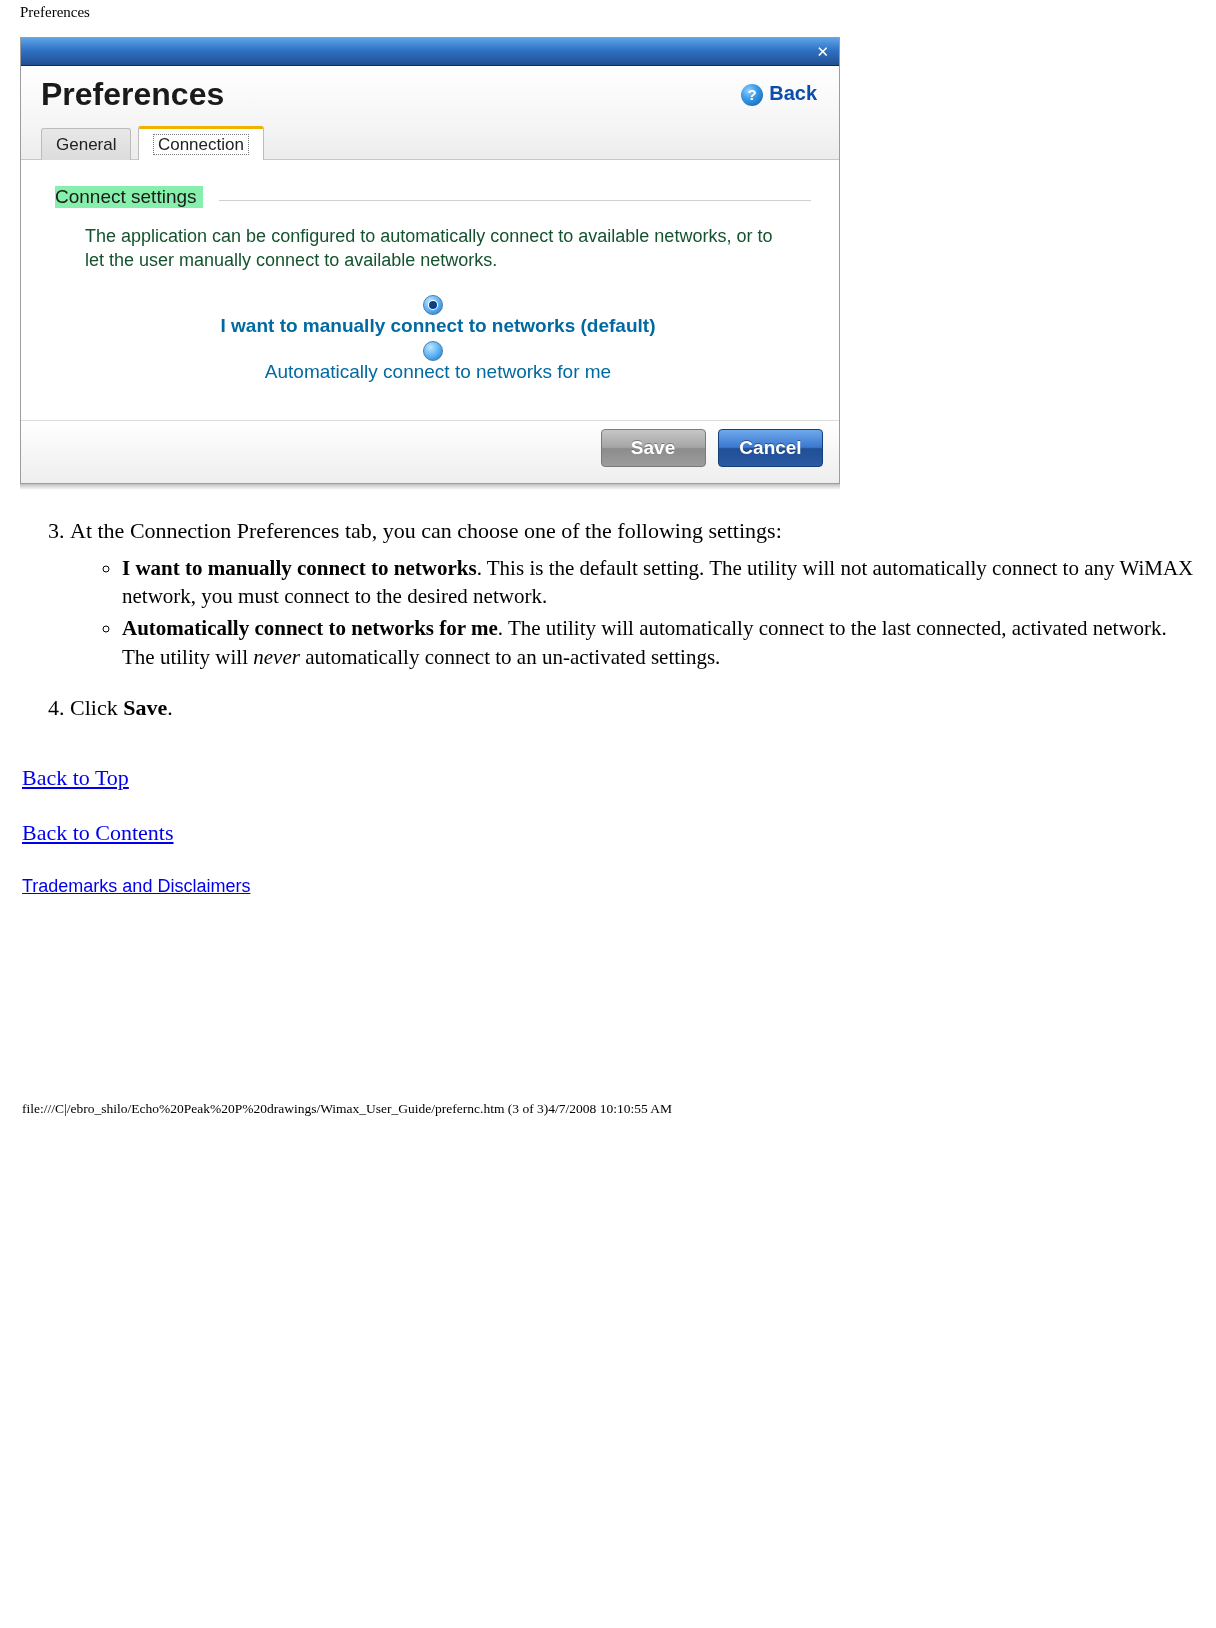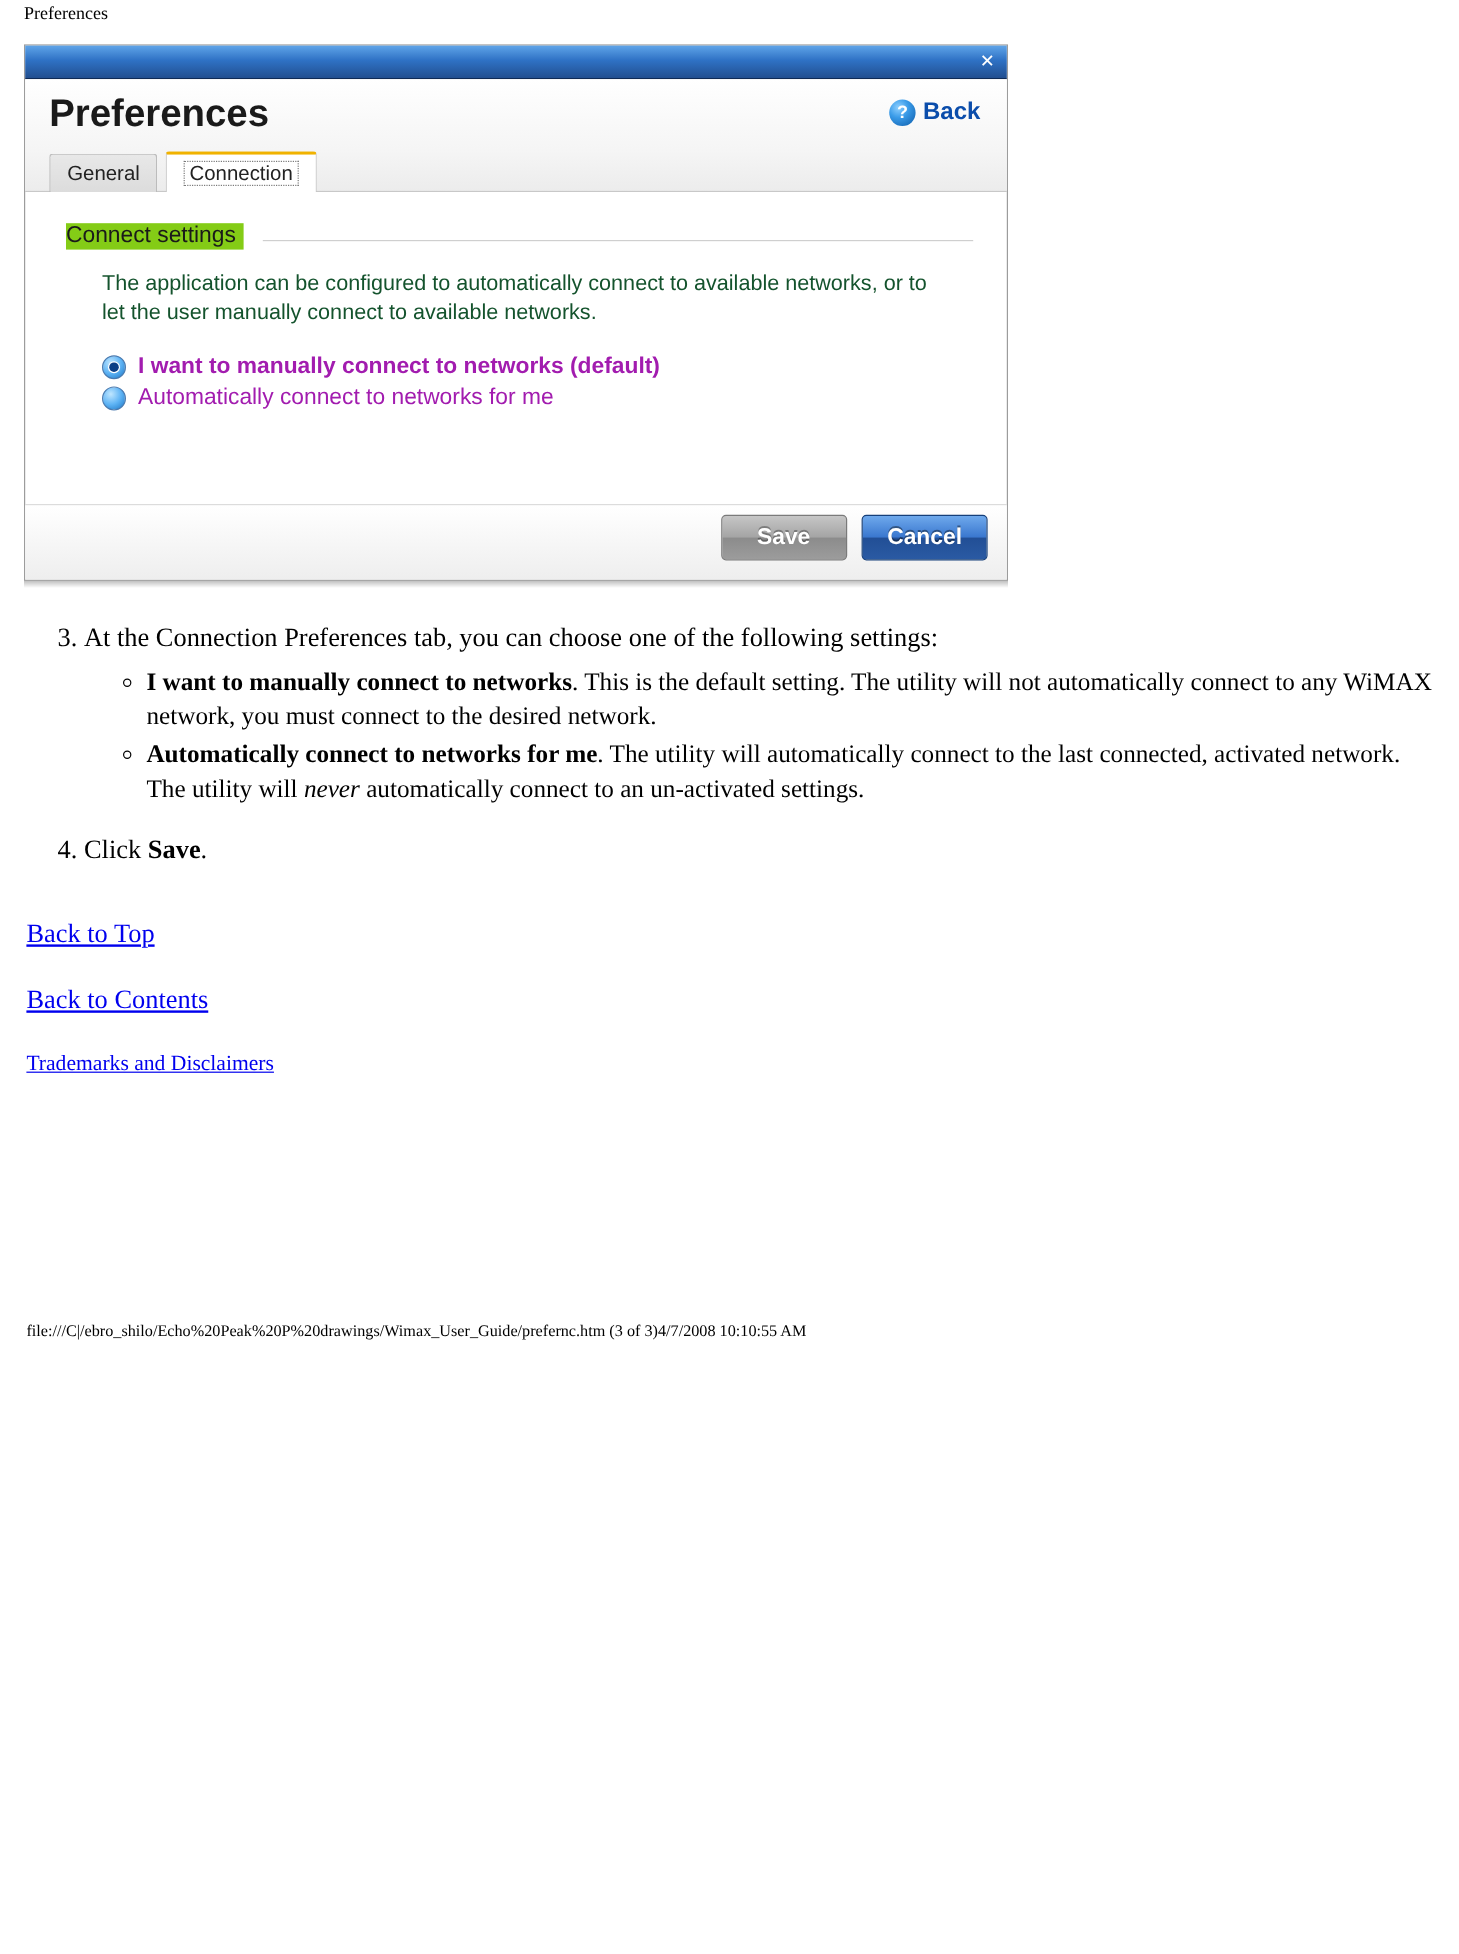--- a/index.html
+++ b/index.html
@@ -103,42 +103,43 @@
   .fieldset {
     position: relative;
     padding: 36px 20px 20px 36px;
   }
   .legend {
     position: absolute;
     left: 6px;
     top: -2px;
     font-size: 19px;
     color: #1a1a1a;
-    background: #84cc16;
+    background: #86efac;
     padding: 0 6px 0 0;
   }
   .legend-line {
     position: absolute;
     left: 170px;
     right: 0;
     top: 12px;
     border-top: 1px solid #cfcfcf;
   }
   .desc {
     font-size: 18px;
     color: #14532d;
     line-height: 1.35;
     margin-bottom: 22px;
   }
   .radio-row {
     display: flex;
     align-items: center;
     margin-bottom: 4px;
     font-size: 19px;
-    color: #a21caf;
+    color: #0369a1;
+    flex-direction: column;
   }
   .radio-row .r {
     width: 20px; height: 20px;
     border-radius: 50%;
     border: 1px solid #4a7aaf;
     margin-right: 10px;
     background: radial-gradient(circle at 35% 30%, #bfe6ff 0%, #5fb4f5 50%, #1a75c4 100%);
     position: relative;
     cursor: pointer;
     flex: 0 0 auto;
@@ -204,21 +205,21 @@
   .doc-body ul.sub > li { margin-bottom: 4px; font-size: 21px; }
   .doc-body a.link {
     color: #0000ee;
     text-decoration: underline;
     display: inline-block;
     margin-top: 4px;
     cursor: pointer;
   }
   .links-block { padding: 0 0 0 4px; }
   .links-block .link.big { font-size: 22px; margin-top: 18px; }
-  .links-block .link.small { font-size: 18px; font-family: Liberation Serif, serif; margin-top: 26px; }
+  .links-block .link.small { font-size: 18px; font-family: Liberation Sans, sans-serif; margin-top: 26px; }
   .footer-line {
     font-size: 13.5px;
     color: #000;
     padding: 200px 0 0 4px;
   }
 </style>
 </head>
 <body>
 
 <div class="page-header">Preferences</div>

